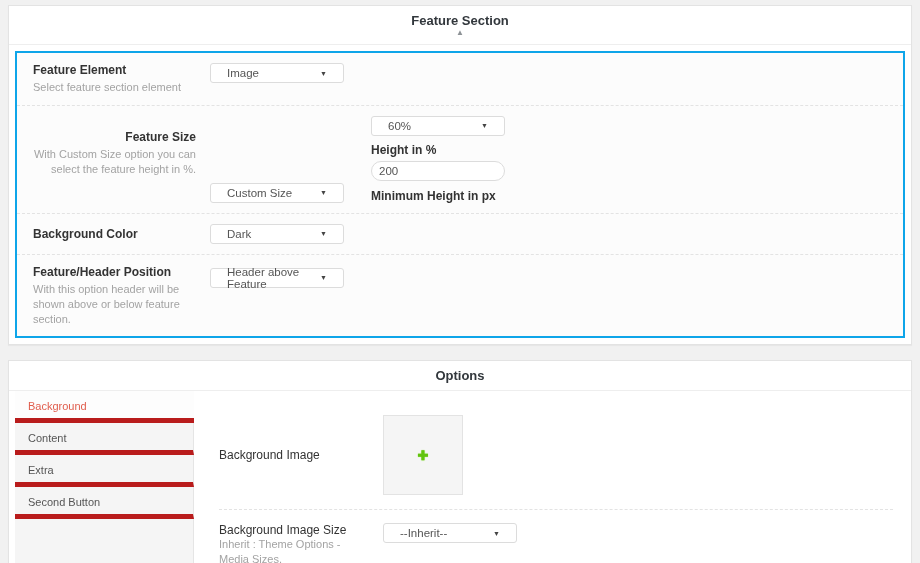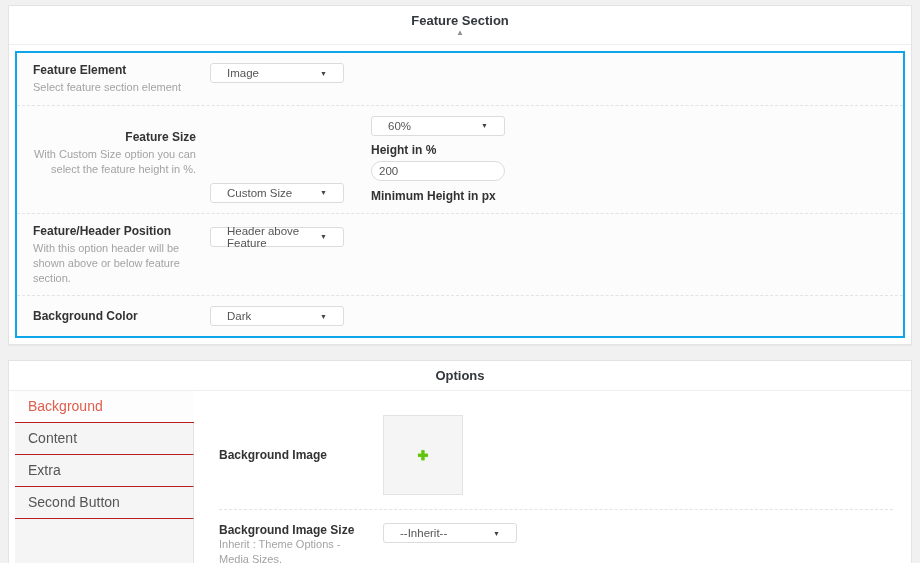--- a/index.html
+++ b/index.html
@@ -60,36 +60,36 @@
   .size-label-pad { padding-top:14px;text-align:right; }
   .pos-label-pad { padding-top:3px; }
 
   
   .options-body { display:flex; margin:0 6px; height:236px; }
   .tabs {
     width:179px; flex:0 0 179px; display:flex; flex-direction:column;
   }
   .tab {
     height:32px; line-height:31px; padding-left:13px;
-    background:#f5f5f5; color:#555; font-size:14px; cursor:pointer;
-    border-bottom:1px solid #b91c1c; border-right:1px solid #e5e5e5;
+    background:#f5f5f5; color:#555; font-size:11px; cursor:pointer;
+    border-bottom:5px solid #b91c1c; border-right:1px solid #e5e5e5;
   }
   .tab.active {
     background:#fdfdfd; color:#e05d4d; border-right:none;
   }
   .tab-filler { flex:1; background:#f5f5f5; border-right:1px solid #e5e5e5; }
 
   .opt-content { flex:1; padding-left:25px; background:#fff; }
   .orow {
     display:flex; border-bottom:1px dashed #e3e3e3; margin-right:12px;
   }
   .orow-img { padding:24px 0 14px; align-items:center; }
   .orow-pad { padding:13px 0 15px; }
   .olabel { width:164px; flex:0 0 164px; padding-right:14px; }
-  .olabel .lbl { display:block; font-size:12px; font-weight:bold; color:#333; }
+  .olabel .lbl { display:block; font-size:12px; font-weight:normal; color:#333; }
   .olabel .desc { margin-top:4px; }
 
   .img-placeholder {
     width:80px; height:80px; background:#f5f5f5;
     border:1px solid #e3e3e3;
     display:flex; align-items:center; justify-content:center;
     cursor:pointer;
   }
   .plus { color:#61c30e; font-size:13px; font-weight:bold; text-shadow:0 0 1px #8ee23c; }
 </style>
@@ -130,40 +130,40 @@
             <span>60%</span>
             <span class="arrow">▼</span>
           </div>
           <span class="sublbl">Height in %</span>
           <input class="txt" type="text" value="200" style="">
           <span class="sublbl sublbl-last">Minimum Height in px</span>
         </div>
       </div>
     </div>
 
+    <div class="frow vcenter">
+      <div class="flabel">
+        <span class="lbl">Background Color</span>
+      </div>
+      <div class="sel">
+        <span>Dark</span>
+        <span class="arrow">▼</span>
+      </div>
+    </div>
+
     <div class="frow">
       <div class="flabel">
         <span class="lbl">Feature/Header Position</span>
         <span class="desc">With this option header will be shown above or below feature section.</span>
       </div>
       <div class="pos-label-pad">
         <div class="sel">
           <span>Header above Feature</span>
           <span class="arrow">▼</span>
         </div>
-      </div>
-    </div>
-
-    <div class="frow vcenter">
-      <div class="flabel">
-        <span class="lbl">Background Color</span>
-      </div>
-      <div class="sel">
-        <span>Dark</span>
-        <span class="arrow">▼</span>
       </div>
     </div>
 
   </div>
 </div>
 
 <div class="postbox" id="options-box">
   <div class="postbox-header">
     <span class="postbox-title">Options</span>
   </div>

